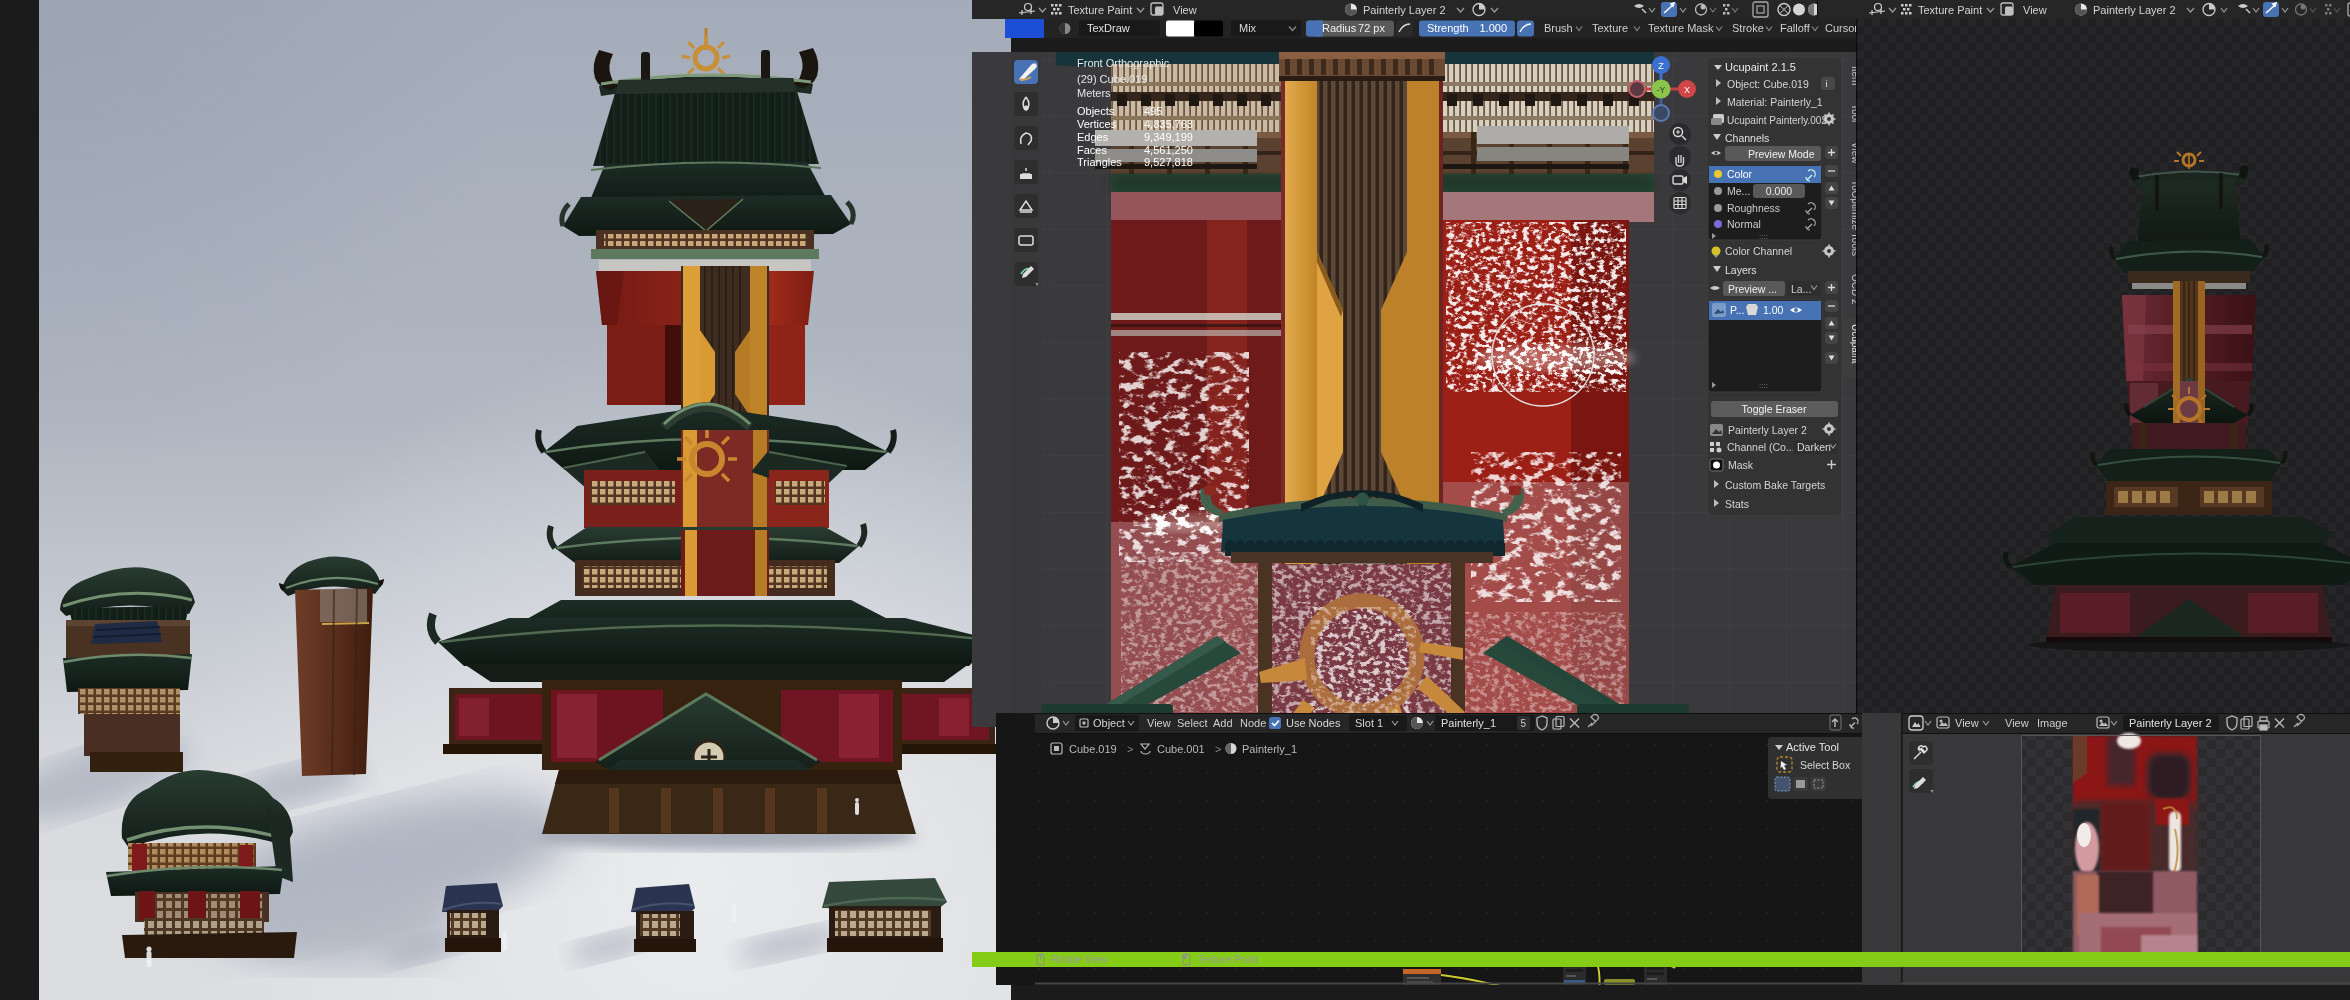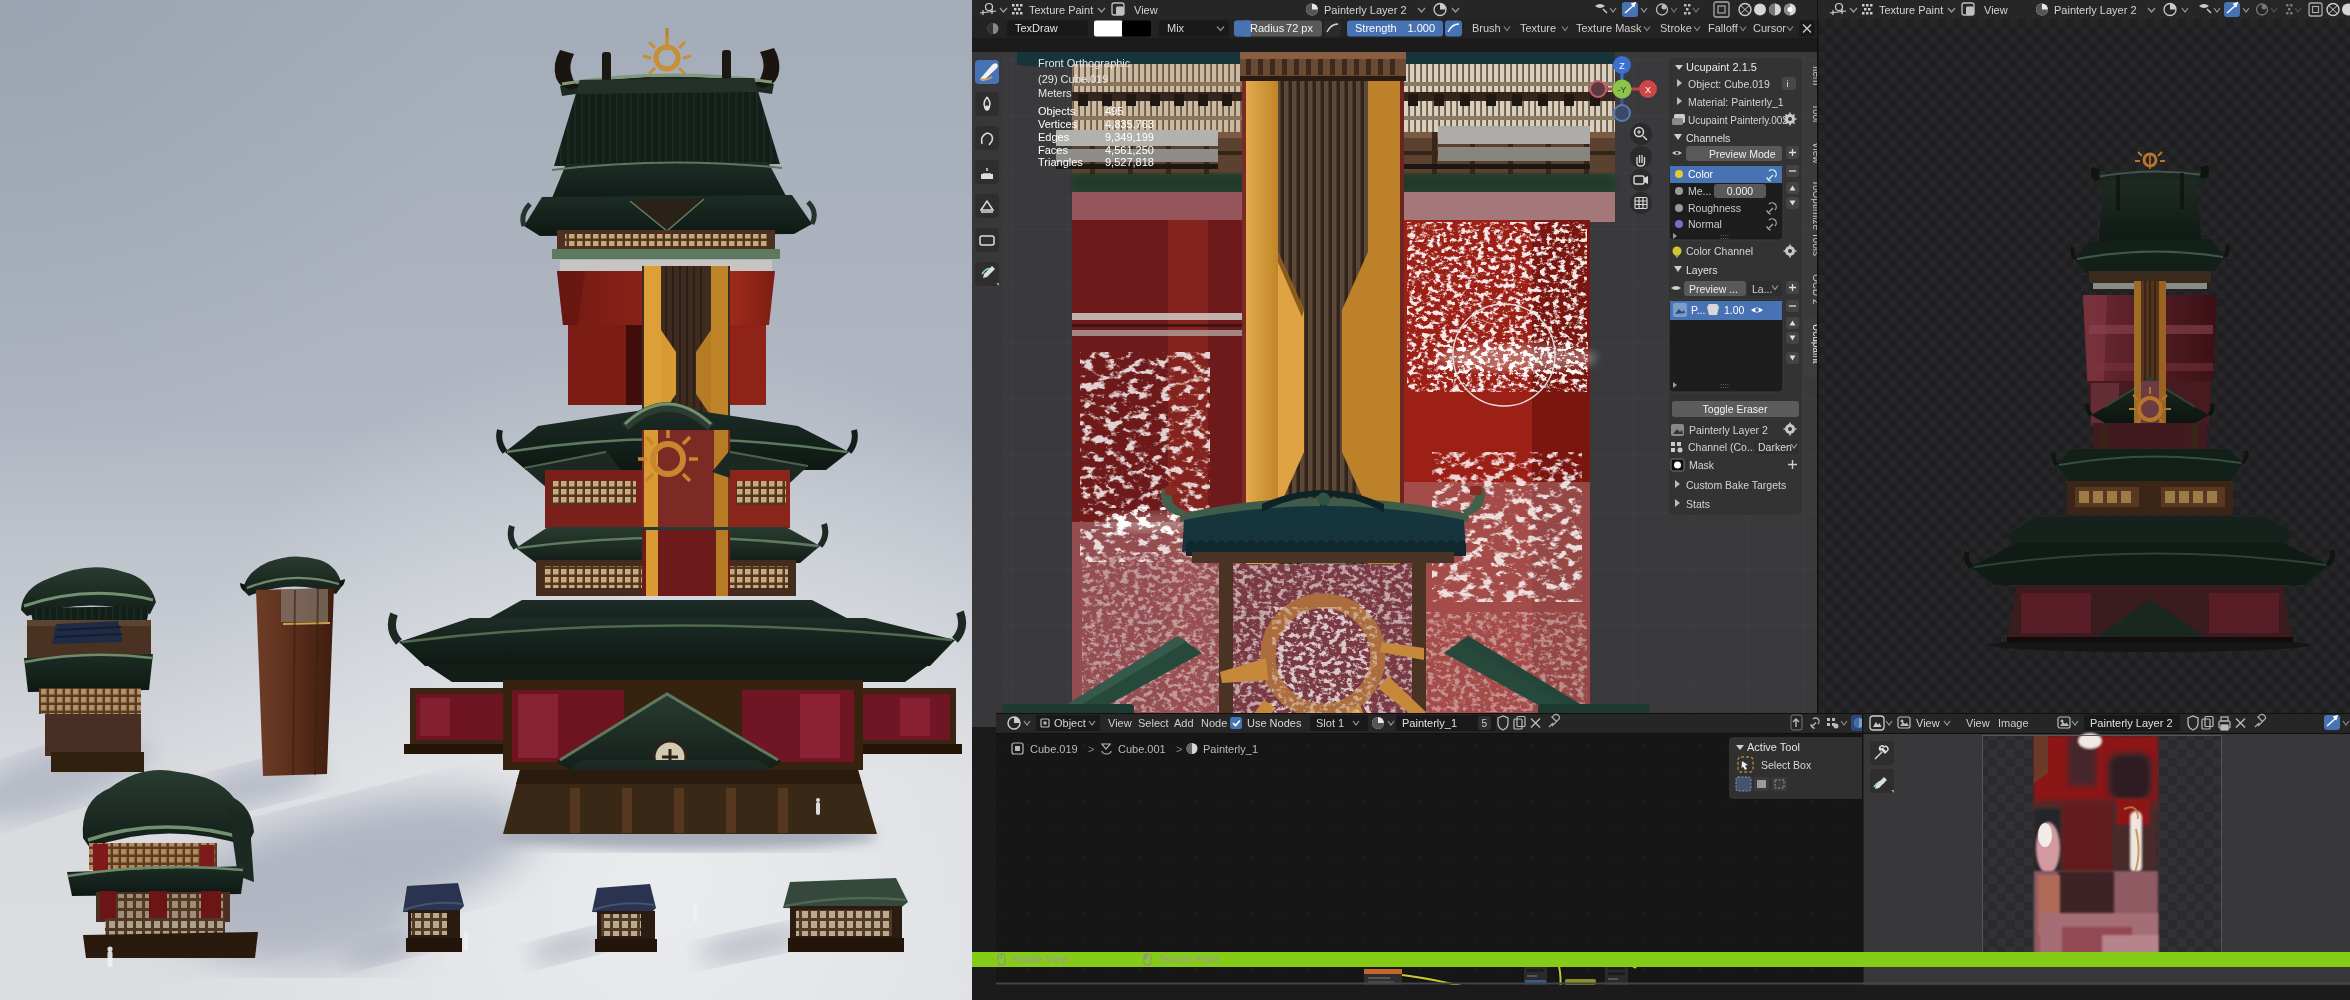--- a/index.html
+++ b/index.html
@@ -1,18 +1,18 @@
 <!DOCTYPE html>
 <html><head>
 <meta charset="utf-8">
 <style>
   html,body{margin:0;padding:0;background:#111;}
   #page{position:relative;width:2350px;height:1000px;overflow:hidden;
         font-family:"Liberation Sans",sans-serif;background:#1b1b1b;}
-  .abs{position:absolute;}
+  .abs{position:absolute;padding-left:39px;}
   .hdr{background:#262626;color:#c5c5c5;font-size:11px;}
 </style>
 </head>
 <body>
 <div id="page">
 
   <div id="left" class="abs" style="left:0;top:0;width:972px;height:1000px;">
     <svg width="972" height="1000" viewBox="0 0 972 1000" xmlns="http://www.w3.org/2000/svg">
     <defs>
       <linearGradient id="bg" x1="0" y1="0" x2="0" y2="1">
@@ -380,21 +380,21 @@
           <path d="M2.8 5.5 L11.2 13.5 M11.2 5.5 L2.8 13.5" stroke="#ccc" stroke-width="1"></path>
         <circle cx="22" cy="9.5" r="6" fill="#d5d5d5"></circle>
         <circle cx="37" cy="9.5" r="6" fill="#d5d5d5"></circle>
           <path d="M37 3.5 a6 6 0 0 0 0 12 z" fill="#777"></path>
         <circle cx="52" cy="9.5" r="6" fill="#d5d5d5"></circle>
           <path d="M52 3.5 a6 6 0 0 0 0 12 z" fill="#888"></path>
           <circle cx="52" cy="9.5" r="2.5" fill="#fff"></circle>
       </g>
     </svg>
   </div>
-  <div id="midhdr2" class="abs" style="left:972px;top:19px;width:845px;height:19px;background:#7dd3fc;text-align:center;">
+  <div id="midhdr2" class="abs" style="left:1005px;top:19px;width:845px;height:19px;background:#1d4ed8;text-align:center;">
     <svg width="845" height="19">
       <rect width="845" height="19" fill="#232323"></rect>
       <circle cx="21" cy="9.5" r="5.5" fill="#888"></circle>
         <path d="M21 4 a5.5 5.5 0 0 0 0 11 z" fill="#333"></path>
       <rect x="35" y="1.5" width="81" height="16" rx="3" fill="#191919"></rect>
       <text x="43" y="13" font-size="11" fill="#e2e2e2">TexDraw</text>
       <rect x="122" y="1.5" width="29" height="16" fill="#ffffff" rx="2"></rect>
       <rect x="150" y="1.5" width="29" height="16" fill="#000000" rx="2"></rect>
       <rect x="187" y="1.5" width="70" height="16" rx="3" fill="#191919"></rect>
       <text x="195" y="13" font-size="11" fill="#d8d8d8">Mix</text>

